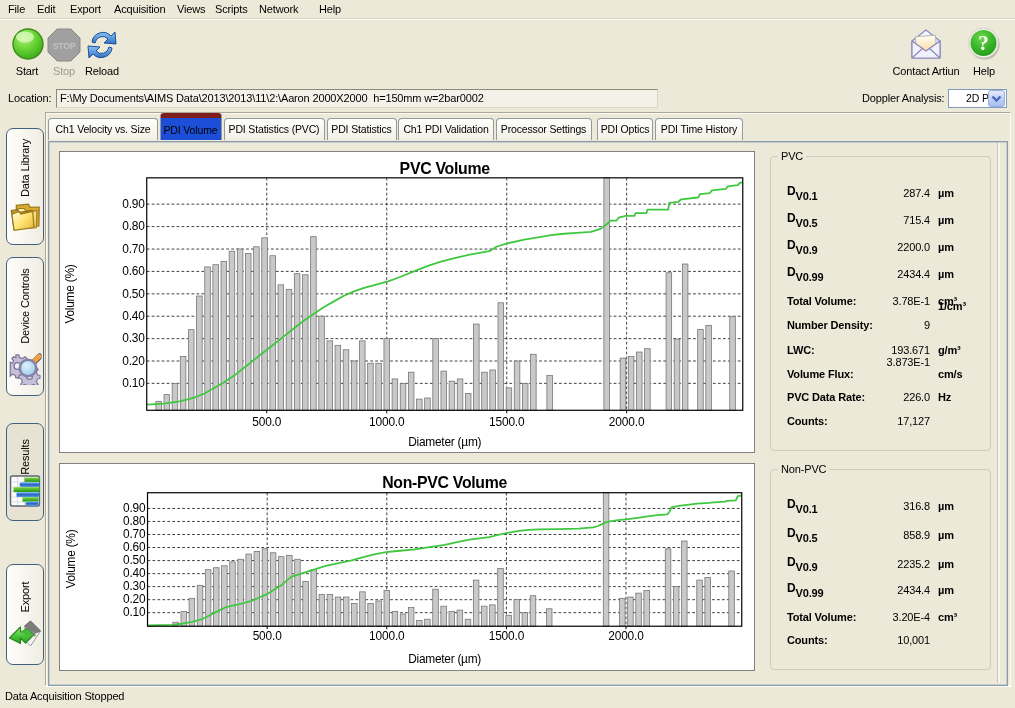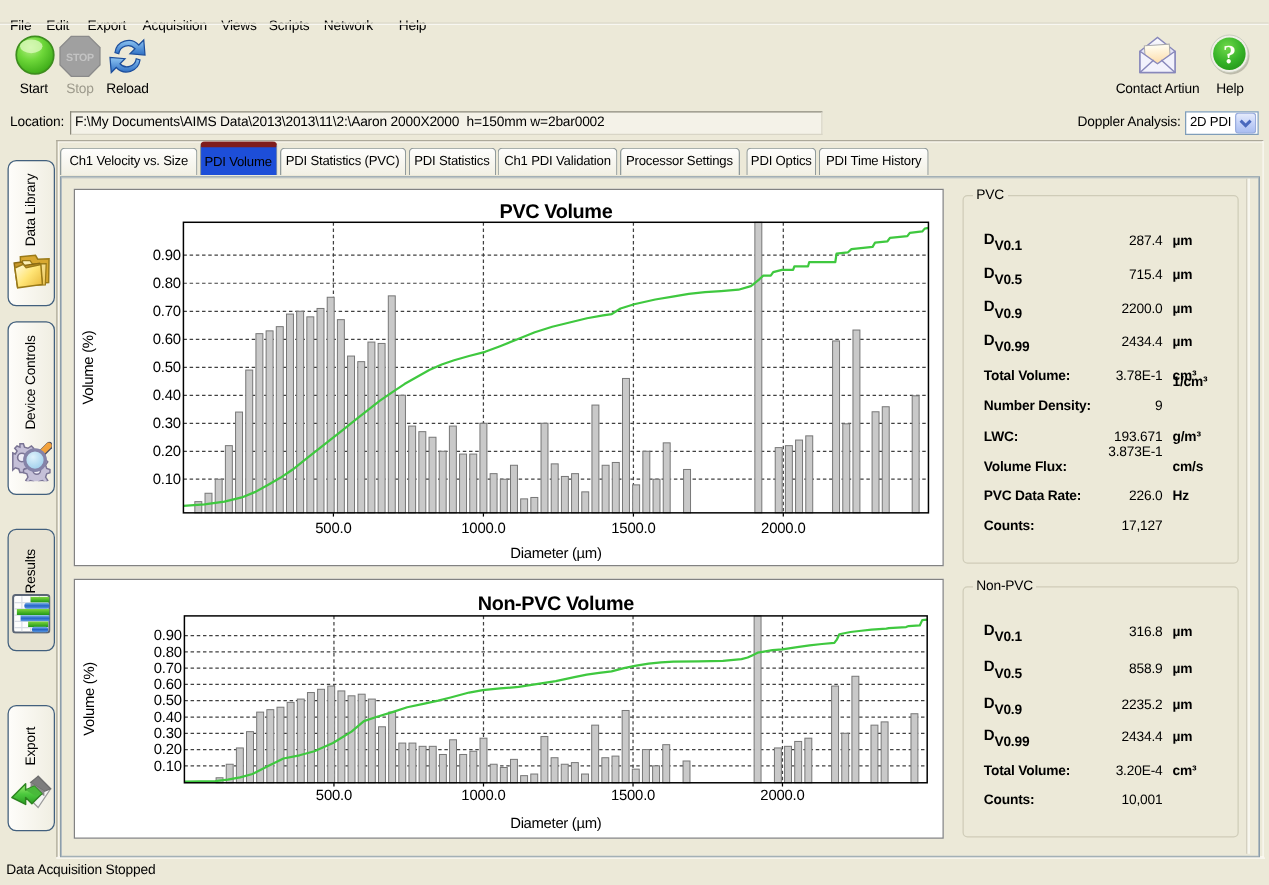--- a/index.html
+++ b/index.html
@@ -1,24 +1,24 @@
 <!DOCTYPE html>
 <html><head><meta charset="utf-8"><style>
 * { margin:0; padding:0; box-sizing:border-box; }
 html,body { width:1015px; height:708px; overflow:hidden; }
 body { background:#ece9d8; font-family:"Liberation Sans",sans-serif; font-size:11px; color:#000;
   position:relative; letter-spacing:-0.15px; }
-#menubar span { position:absolute; top:3px;margin-top:12px; }
+#menubar span { position:absolute; top:3px; }
 .chartsvg { position:absolute; background:#fff; border:1px solid #828282;
   font-family:"Liberation Sans",sans-serif; }
 #locinput { position:absolute; left:56px; top:89px; width:602px; height:19px; background:#f4f2e8;
   border:1px solid #8a887a; border-bottom-color:#d8d5c6; border-right-color:#d8d5c6;
   line-height:17px; padding-left:3px; white-space:nowrap; overflow:hidden; }
 #dropdown { position:absolute; left:948px; top:89px; width:59px; height:19px; background:#fff;
-  border:1px solid #7f9db9; line-height:17px; padding-left:3px; font-size:10.5px; }
+  border:1px solid #7f9db9; line-height:17px; padding-left:17px; font-size:10.5px; }
 #maincontainer { position:absolute; left:45px; top:112px; width:966px; height:574px;
   border:1px solid #aca899; border-right-color:#fbfaf4; border-bottom-color:#fbfaf4;
   box-shadow:inset 1px 1px 0 #fbfaf4; }
 #pane { position:absolute; left:2px; top:28px; width:960px; height:545px;
   border:1px solid #8b9dab; box-shadow:inset 0 0 0 0.5px #a5b2bc; background:#ece9d8; }
 #innerline1 { position:absolute; left:951px; top:30px; width:1px; height:540px; background:#ccc8b8; }
 #innerline2 { position:absolute; left:952px; top:30px; width:2px; height:540px; background:#f8f7ef; }
 .ttab { position:absolute; top:118px; height:22px; line-height:21px; text-align:center;
   border:1px solid #919b9c; border-bottom:none; border-radius:4px 4px 0 0; font-size:10.5px;
   background:linear-gradient(#fefefd,#f2f0e4); white-space:nowrap; overflow:hidden; z-index:3; }

